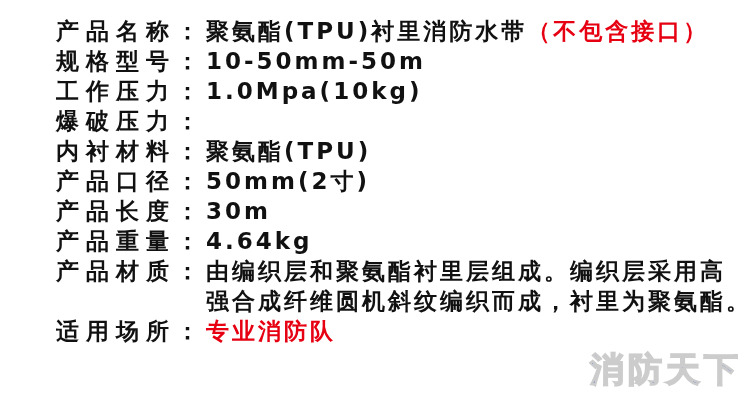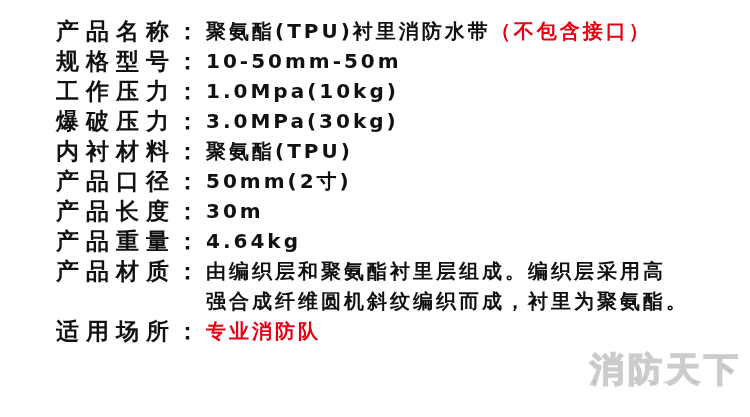--- a/index.html
+++ b/index.html
@@ -22,21 +22,21 @@
   .row{
     display:flex;align-items:center;
     height:30px;line-height:30px;white-space:nowrap;
   }
   .label{
     display:inline-block;width:150px;flex:0 0 150px;
     font-weight:bold;font-size:23px;letter-spacing:7px;
     color:var(--ink);white-space:nowrap;
   }
   .val{
-    font-weight:bold;font-size:20px;letter-spacing:3px;
+    font-weight:bold;font-size:23px;letter-spacing:3px;
     color:var(--ink);white-space:nowrap;
   }
   .val.red{color:var(--red);}
   .row.cont{padding-left:150px;}
   .watermark{
     position:absolute;right:8px;bottom:24px;
     font-weight:bold;font-size:34px;letter-spacing:4px;
     color:#1d4ed8;
     -webkit-text-stroke:1.5px var(--wm);
     text-shadow:0 0 1px var(--wm);
@@ -61,21 +61,20 @@
   </div>
 
   <div class="row">
     <span class="label">工作压力：</span>
     <span class="val">1.0Mpa(10kg)</span>
     <span class="val red"></span>
   </div>
 
   <div class="row">
     <span class="label">爆破压力：</span>
-    <span class="val">3.0MPa(30kg)</span>
     <span class="val red"></span>
   </div>
 
   <div class="row">
     <span class="label">内衬材料：</span>
     <span class="val">聚氨酯(TPU)</span>
     <span class="val red"></span>
   </div>
 
   <div class="row">

